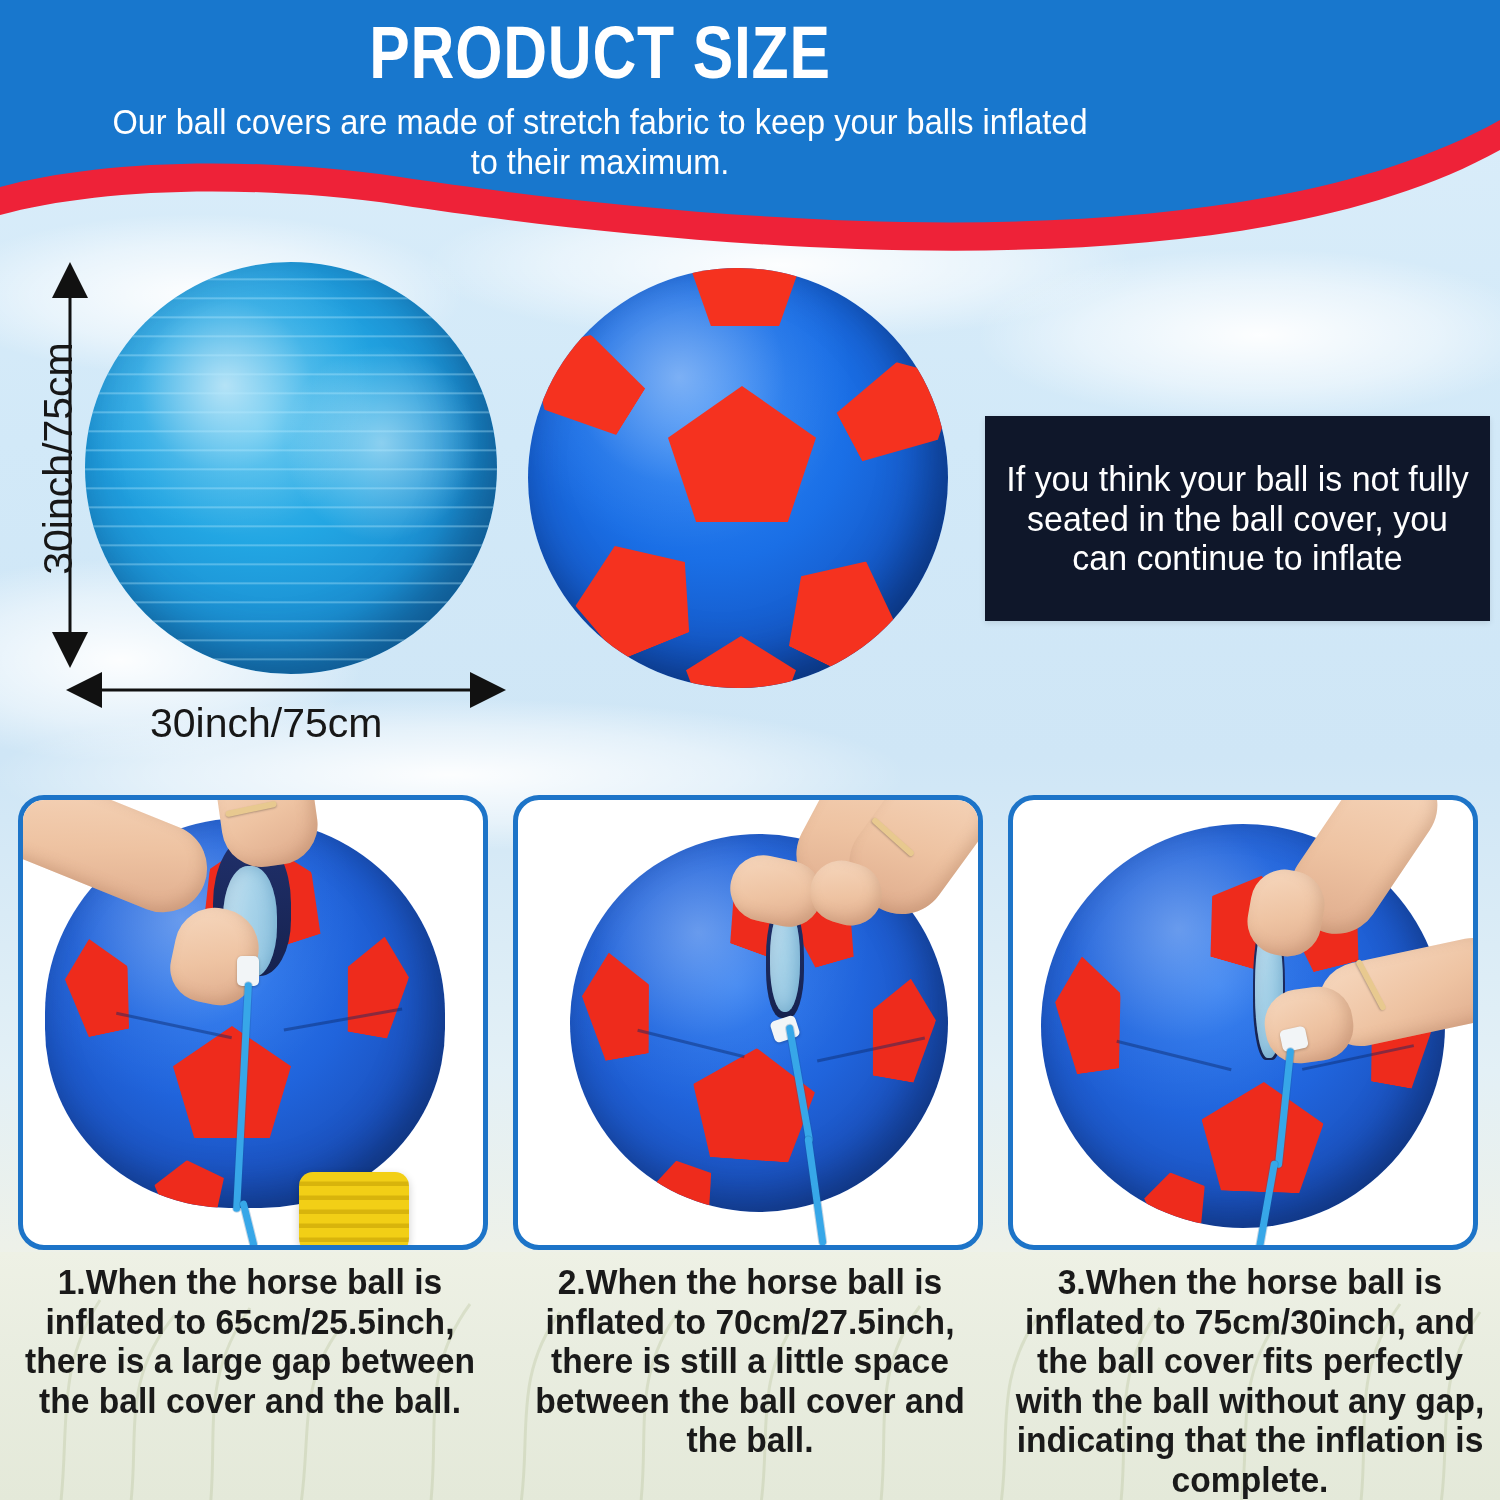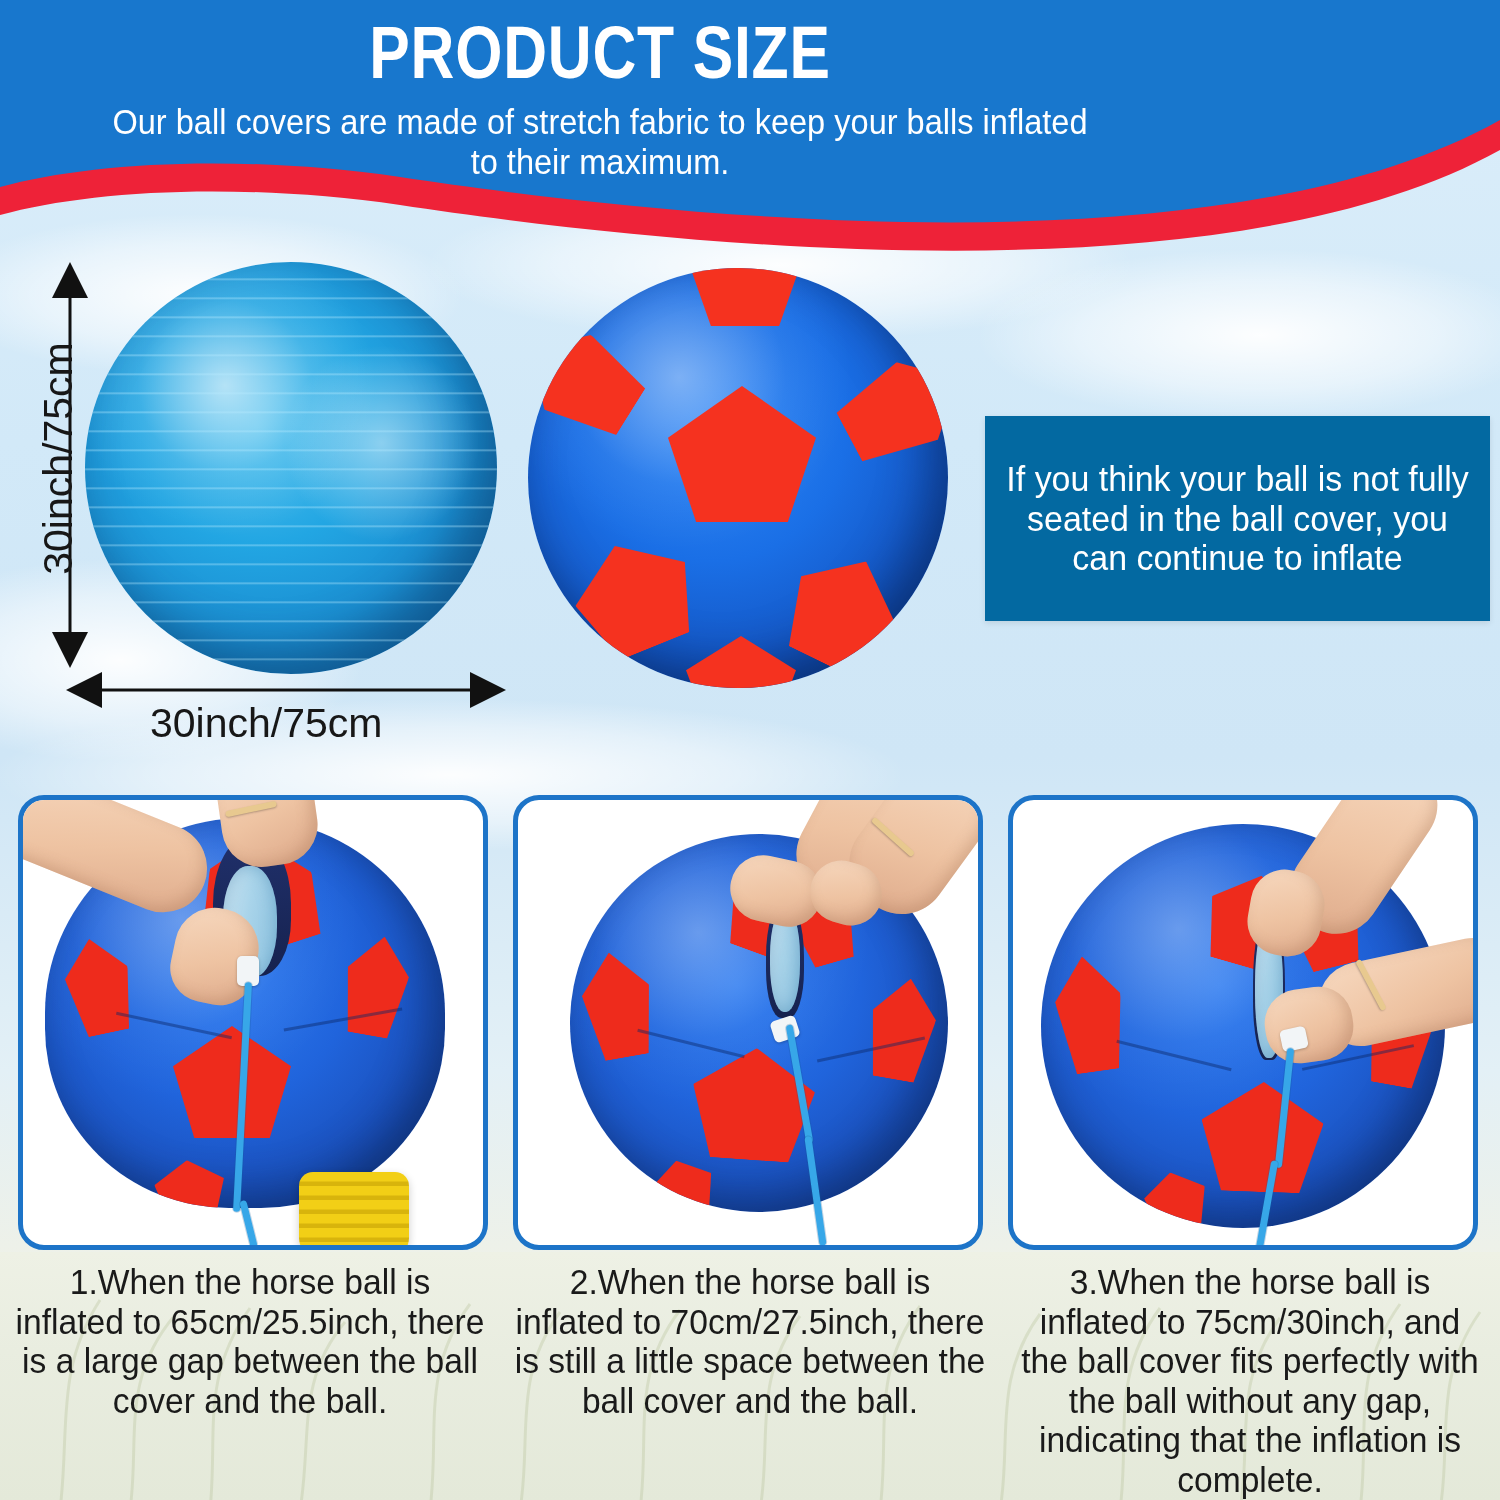--- a/index.html
+++ b/index.html
@@ -100,21 +100,21 @@
   .pent {
     position:absolute;
     background:#f5321f;
     clip-path:polygon(50% 0%, 100% 38%, 81% 100%, 19% 100%, 0% 38%);
   }
 
   
   .callout {
     position:absolute; left:985px; top:416px;
     width:505px; height:205px;
-    background:#0369a1;
+    background:#0f172a;
     display:flex; align-items:center; justify-content:center;
     box-shadow:0 2px 6px rgba(0,0,0,0.10);
   }
   .callout-text {
     color:#ffffff; font-size:35px; line-height:1.14;
     text-align:center; padding:0 14px;
     transform:scaleX(0.97);
   }
 
   
@@ -183,20 +183,21 @@
     background:linear-gradient(180deg,#eef1e5 0%, #e9ede0 40%, #e4e9d9 100%);
     overflow:hidden;
   }
   .grass {
     position:absolute; bottom:-10px; left:0; width:1500px; height:250px;
     opacity:0.35; pointer-events:none;
   }
   .captions {
     position:absolute; left:0; top:0; width:1500px; height:248px;
     display:flex;
+    font-weight:bold;
   }
   .caption {
     width:500px; padding:10px 4px 0 4px;
     font-size:35px; line-height:1.13; color:#1a1a1a;
     text-align:center;
     transform:scaleX(0.96);
   }
 </style>
 </head>
 <body>

